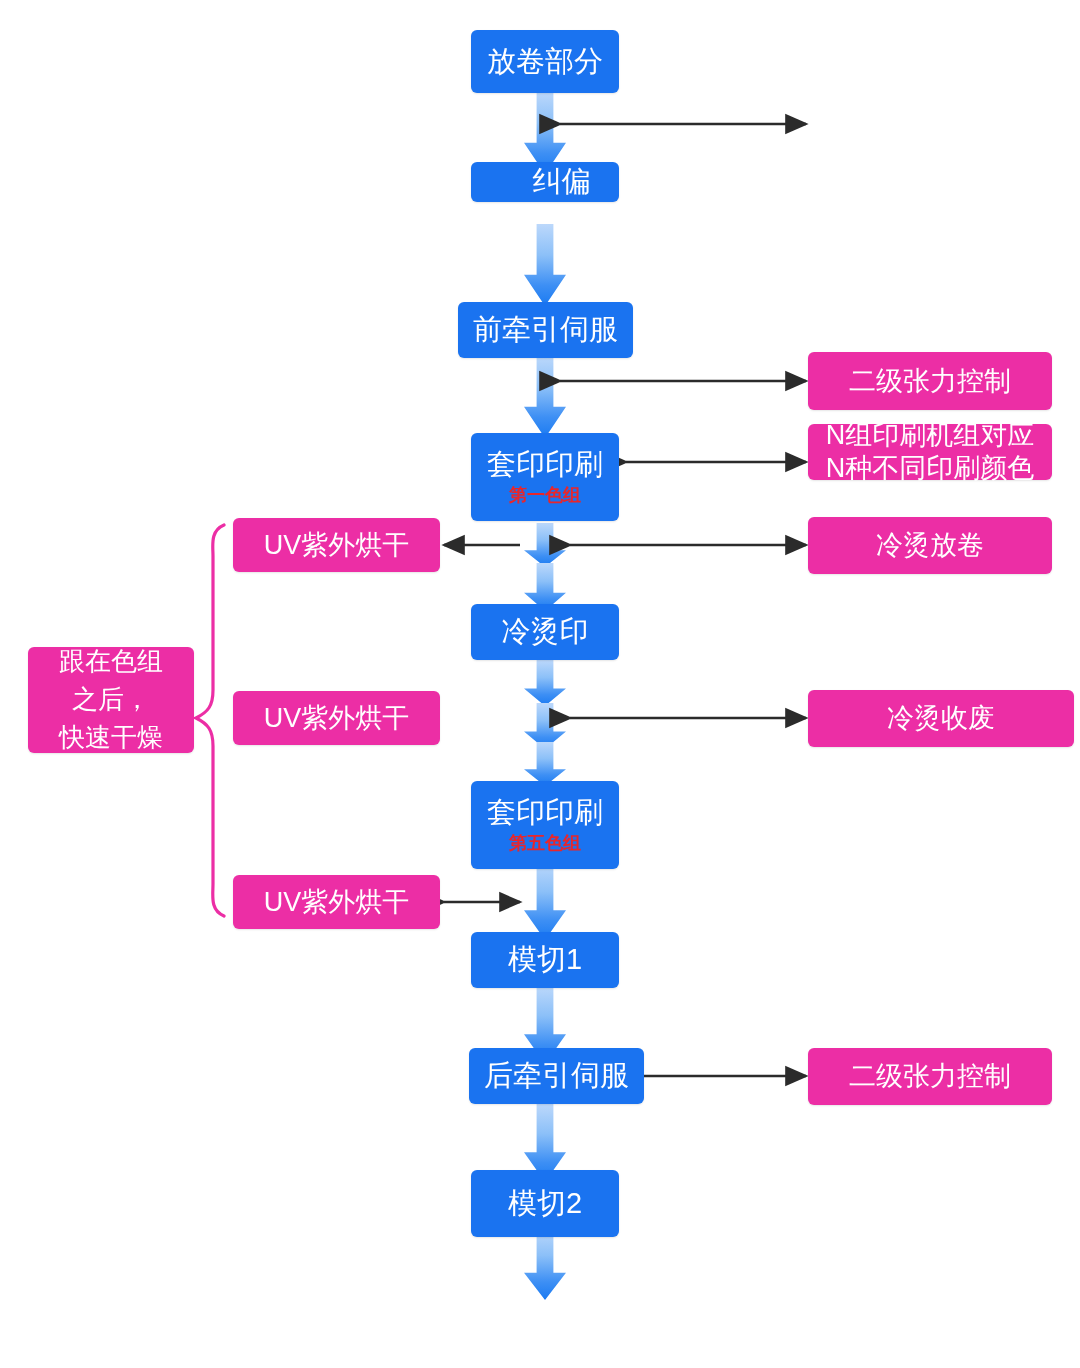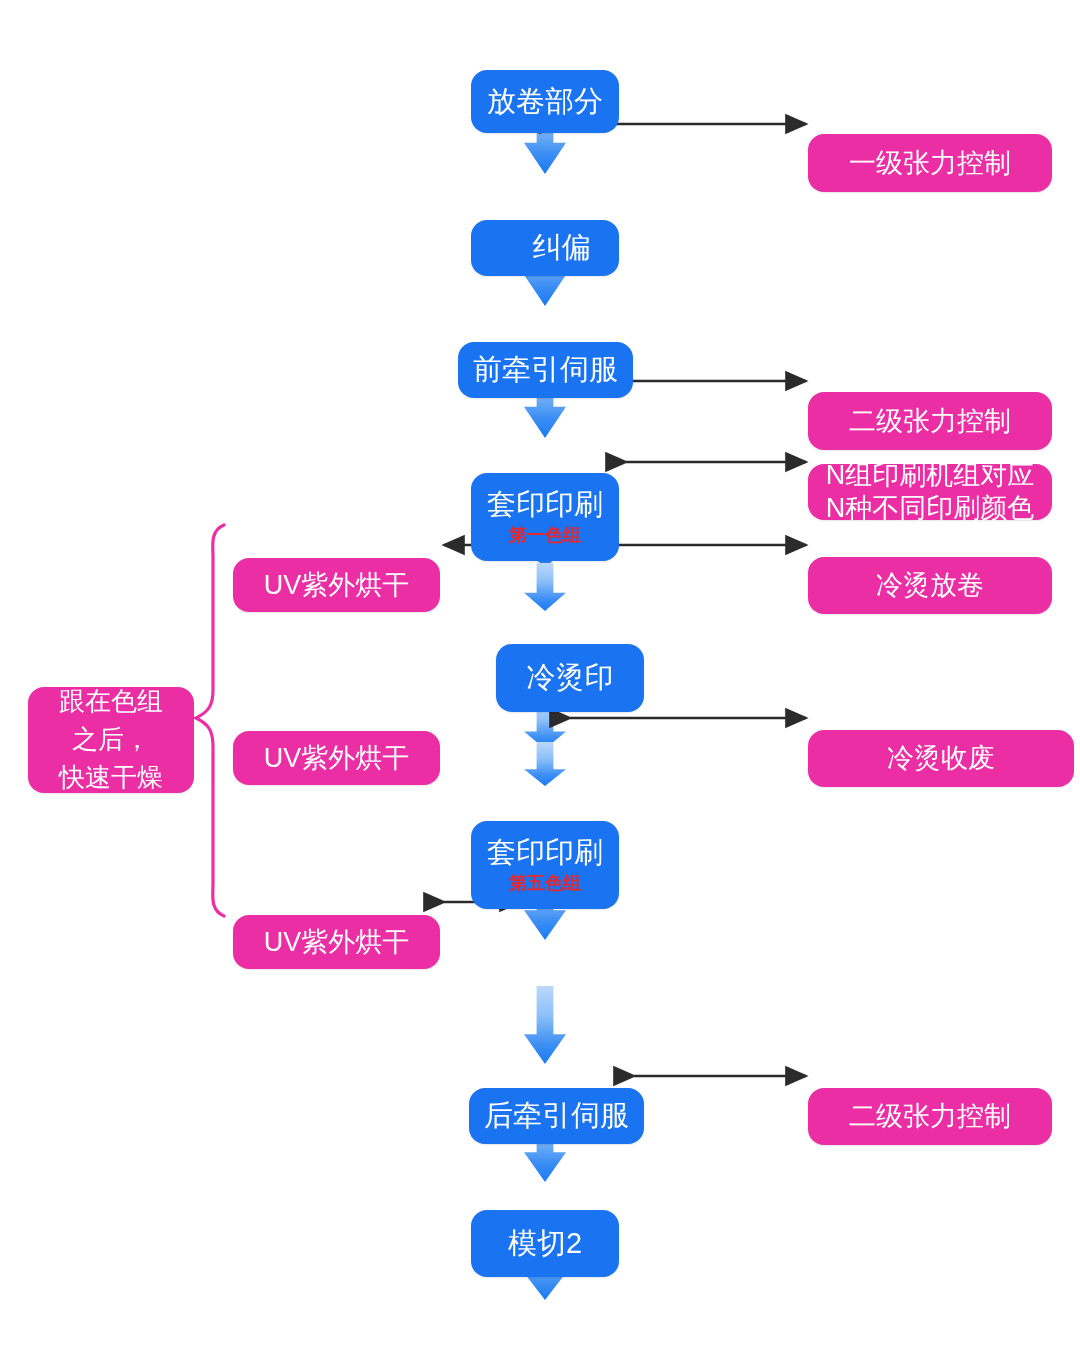--- a/index.html
+++ b/index.html
@@ -11,27 +11,26 @@
   }
   #canvas { position: relative; width: 1080px; height: 1368px; }
 
   
   .node {
     position: absolute;
     display: flex;
     flex-direction: column;
     align-items: center;
     justify-content: center;
-    border-radius: 16px;
+    border-radius: 6px;
     color: #ffffff;
     text-align: center;
     line-height: 1.22;
     white-space: pre-line;
     box-shadow: 0 1px 2px rgba(0,0,0,0.10);
-    margin-top: 40px;
   }
   .node.blue  { background: #1a73f0; font-size: 29px; }
   .node.pink  { background: #ec2ea5; font-size: 27px; }
   .node .sub  { color: #e8262b; font-size: 18px; margin-top: 3px; font-weight: bold; }
 
   
   .flowarrow {
     position: absolute;
     background: linear-gradient(to bottom, #bcd8fb 0%, #8cc0f8 38%, #3d8ff4 75%, #1a7af2 100%);
   }
@@ -95,55 +94,55 @@
              C 213 706, 208 712, 196 718
              C 208 724, 213 730, 213 746
              L 213 884
              C 213 896, 210 910, 224 916"></path>
   </svg>
 
   <div class="node blue" style="left:471px; top:30px; width:148px; height:63px;">
     <span>放卷部分</span>
   </div>
 
-  <div class="node blue" style="left:471px; top:180px; width:148px; height:56px;padding-left:33px;">
+  <div class="node blue" style="left:471px; top:162px; width:148px; height:40px;padding-left:33px;">
     <span>纠偏</span>
   </div>
 
   <div class="node blue" style="left:458px; top:302px; width:175px; height:56px;">
     <span>前牵引伺服</span>
   </div>
 
   <div class="node blue" style="left:471px; top:433px; width:148px; height:88px;">
     <span>套印印刷</span>
     <span class="sub">第一色组</span>
   </div>
 
-  <div class="node blue" style="left:496px; top:604px; width:148px; height:68px;">
+  <div class="node blue" style="left:471px; top:604px; width:148px; height:56px;">
     <span>冷烫印</span>
   </div>
 
   <div class="node blue" style="left:471px; top:781px; width:148px; height:88px;">
     <span>套印印刷</span>
     <span class="sub">第五色组</span>
   </div>
 
+  <div class="node blue" style="left:471px; top:932px; width:148px; height:56px;">
+    <span>模切1</span>
+  </div>
 
   <div class="node blue" style="left:469px; top:1048px; width:175px; height:56px;">
     <span>后牵引伺服</span>
   </div>
 
   <div class="node blue" style="left:471px; top:1170px; width:148px; height:67px;">
     <span>模切2</span>
   </div>
 
 
-  <div class="node pink" style="left:808px; top:94px; width:244px; height:58px;">
-    <span>一级张力控制</span>
-  </div>
 
   <div class="node pink" style="left:808px; top:352px; width:244px; height:58px;">
     <span>二级张力控制</span>
   </div>
 
   <div class="node pink" style="left:808px; top:424px; width:244px; height:56px;">
     <span>N组印刷机组对应
 N种不同印刷颜色</span>
   </div>
 

